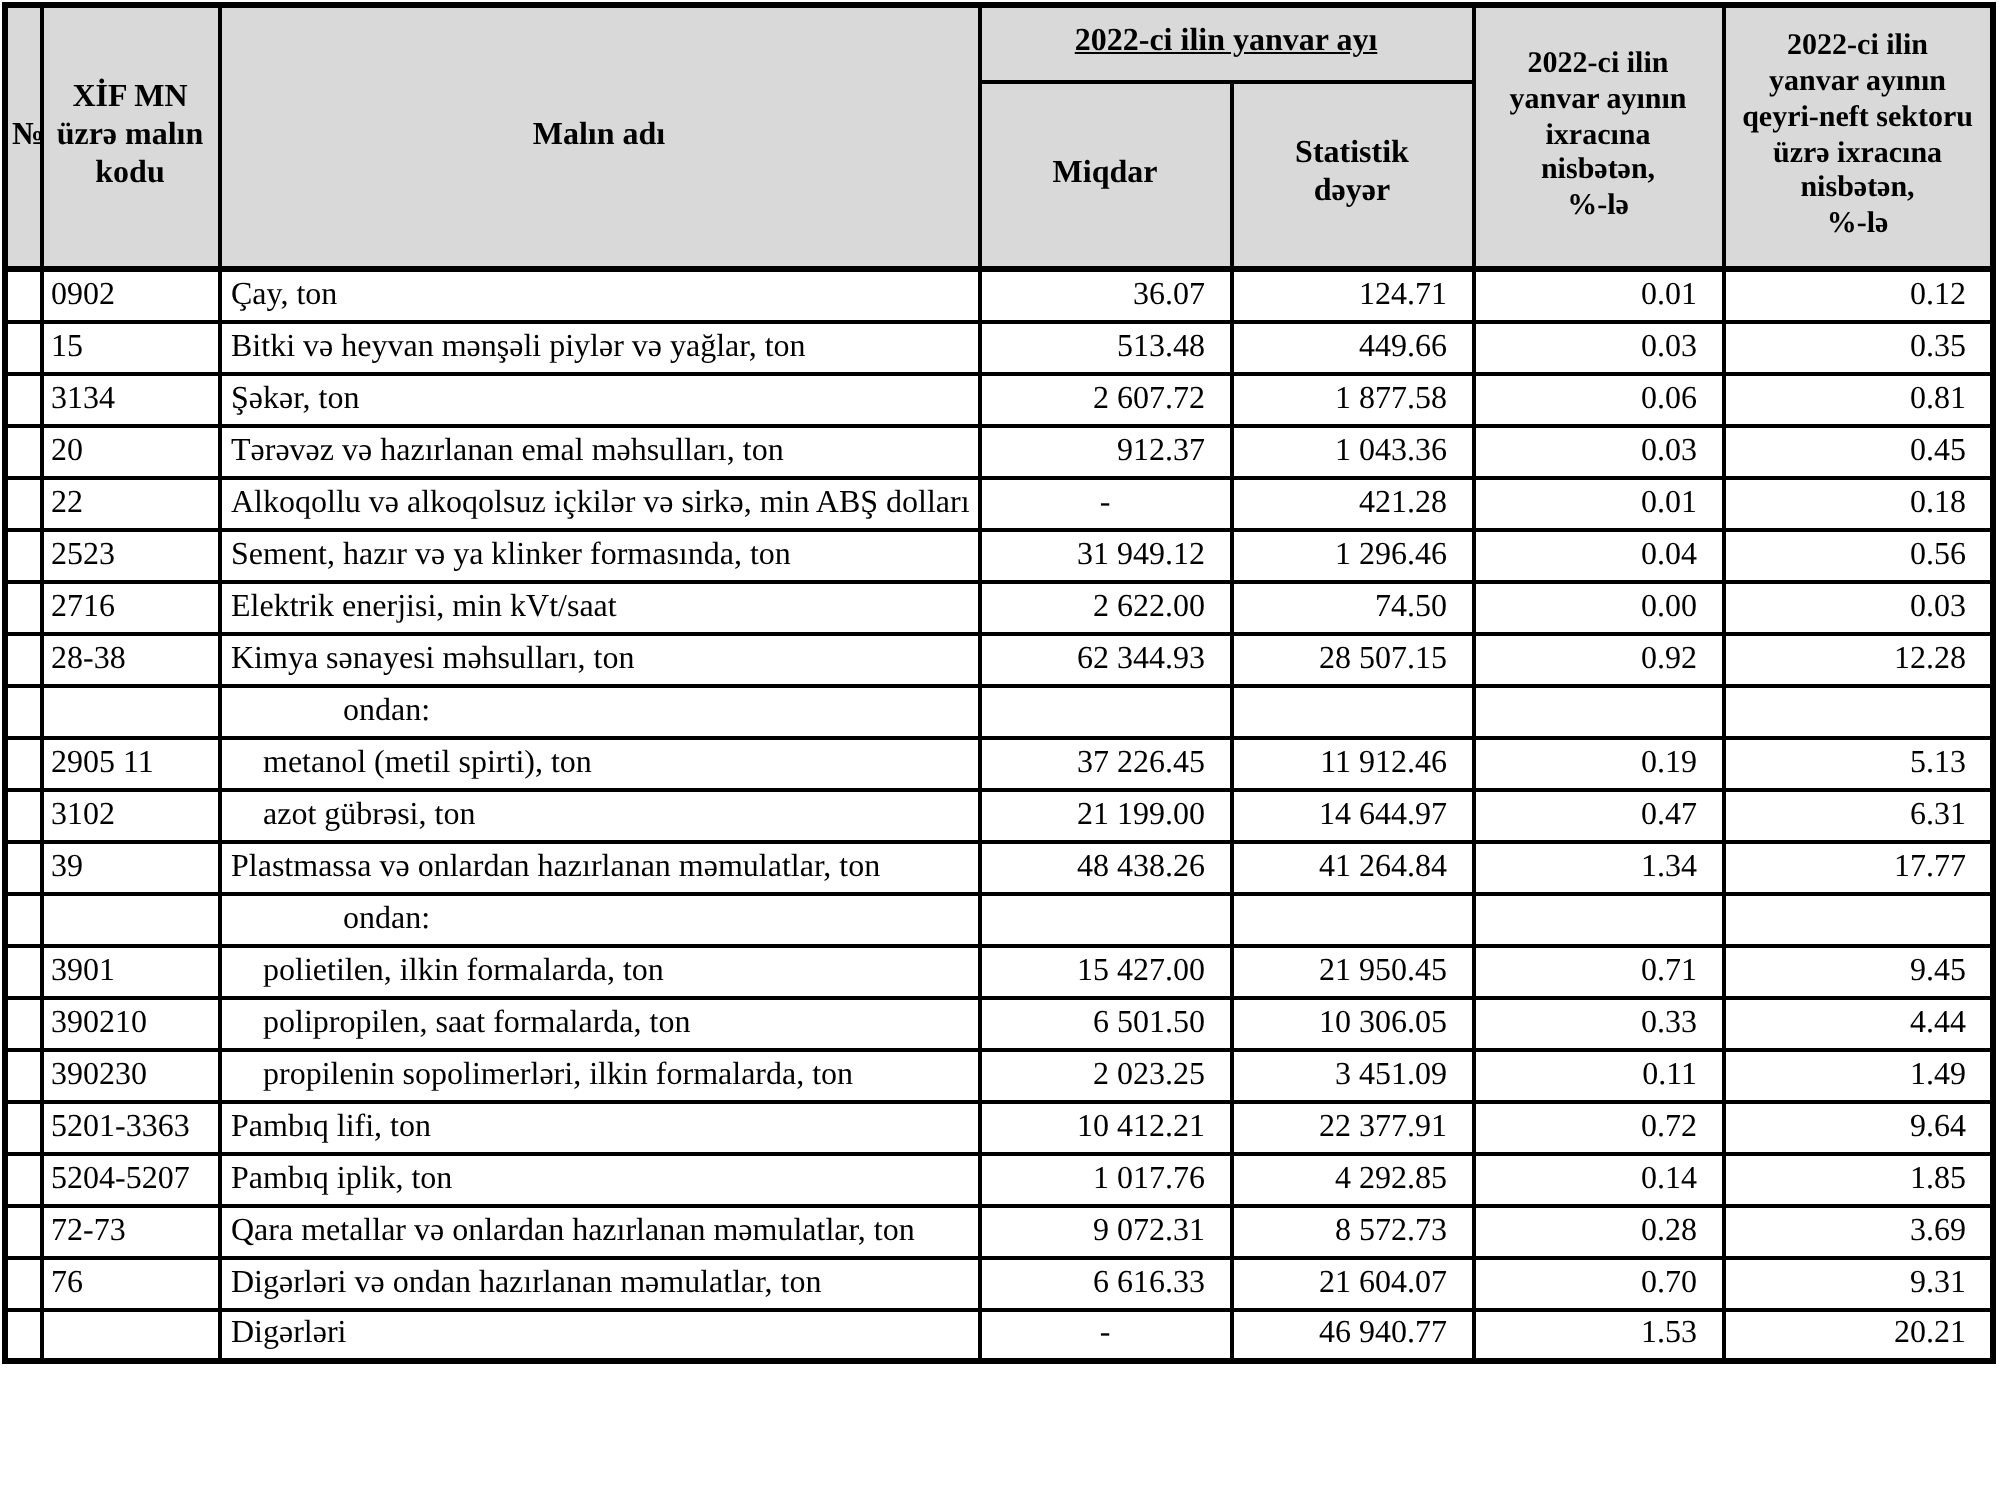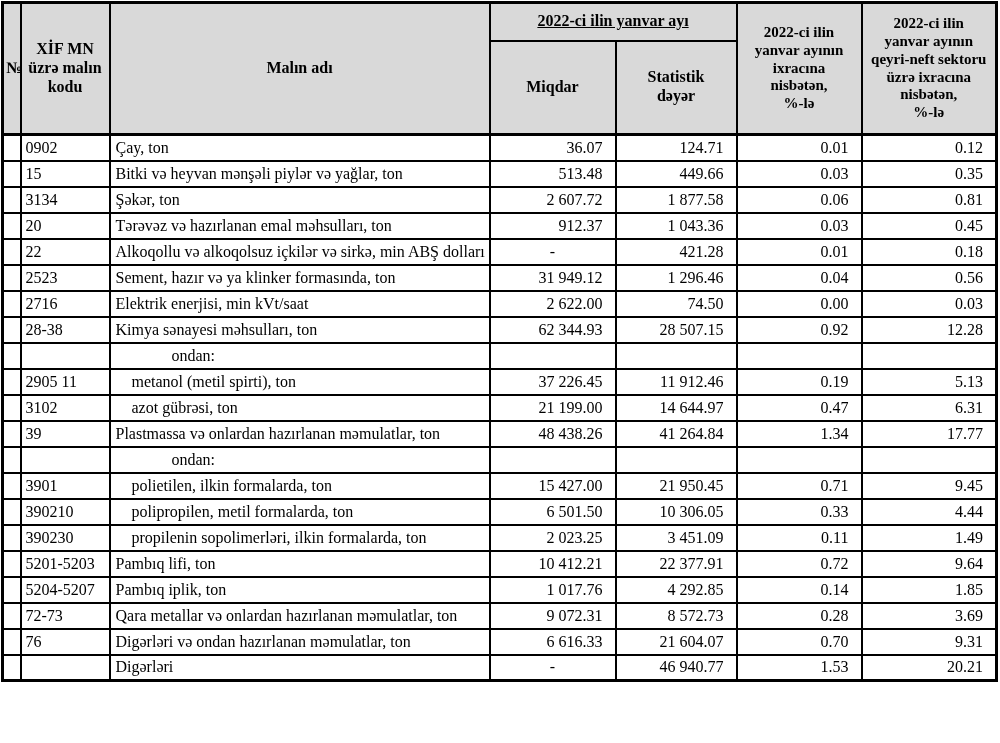--- a/index.html
+++ b/index.html
@@ -217,38 +217,38 @@
         <td class="c-code">3901</td>
         <td class="c-name ind1">polietilen, ilkin formalarda, ton</td>
         <td class="c-num">15 427.00</td>
         <td class="c-num">21 950.45</td>
         <td class="c-num">0.71</td>
         <td class="c-num">9.45</td>
       </tr>
       <tr>
         <td class="c-no"></td>
         <td class="c-code">390210</td>
-        <td class="c-name ind1">polipropilen, metil formalarda, ton</td>
+        <td class="c-name ind1">polipropilen, saat formalarda, ton</td>
         <td class="c-num">6 501.50</td>
         <td class="c-num">10 306.05</td>
         <td class="c-num">0.33</td>
         <td class="c-num">4.44</td>
       </tr>
       <tr>
         <td class="c-no"></td>
         <td class="c-code">390230</td>
         <td class="c-name ind1">propilenin sopolimerləri, ilkin formalarda, ton</td>
         <td class="c-num">2 023.25</td>
         <td class="c-num">3 451.09</td>
         <td class="c-num">0.11</td>
         <td class="c-num">1.49</td>
       </tr>
       <tr>
         <td class="c-no"></td>
-        <td class="c-code">5201-5203</td>
+        <td class="c-code">5201-3363</td>
         <td class="c-name ind0">Pambıq lifi, ton</td>
         <td class="c-num">10 412.21</td>
         <td class="c-num">22 377.91</td>
         <td class="c-num">0.72</td>
         <td class="c-num">9.64</td>
       </tr>
       <tr>
         <td class="c-no"></td>
         <td class="c-code">5204-5207</td>
         <td class="c-name ind0">Pambıq iplik, ton</td>

